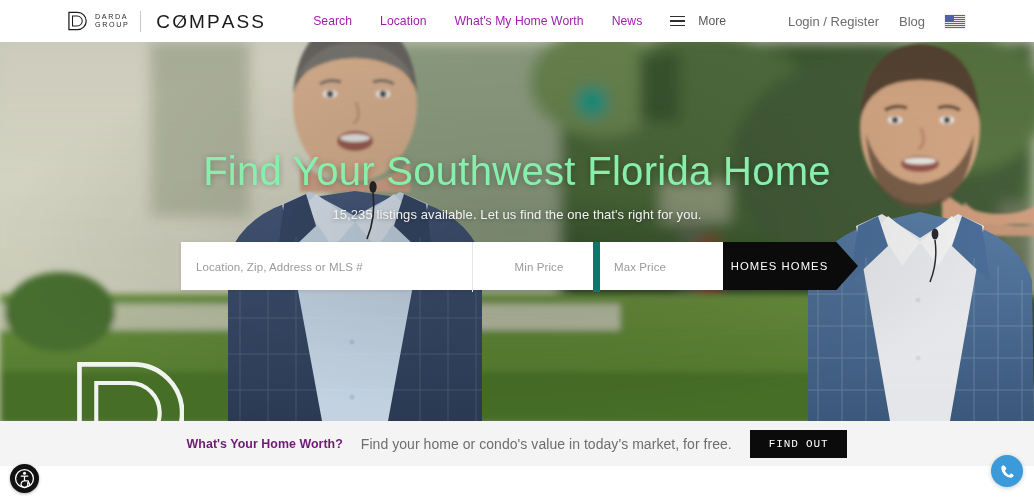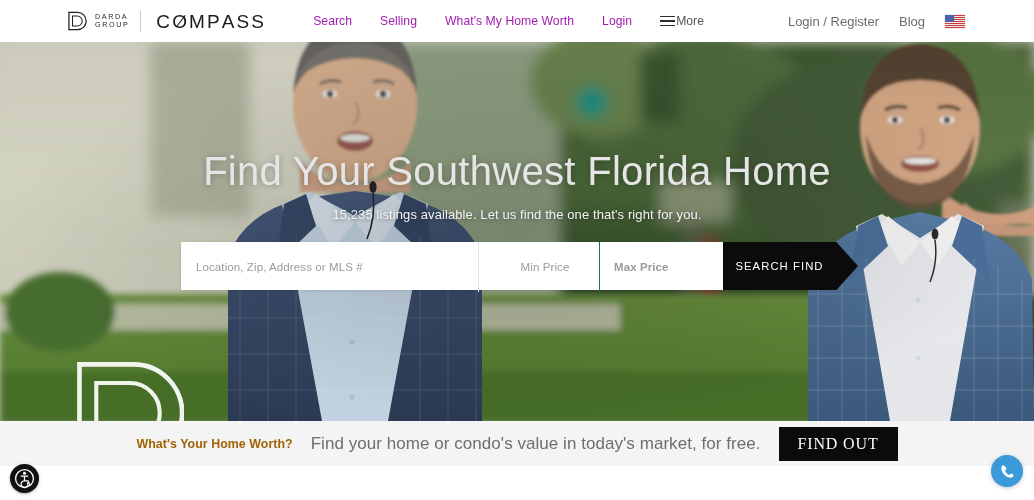--- a/index.html
+++ b/index.html
@@ -79,21 +79,21 @@
     font-size: 12.2px;
     color: #a21caf;
     padding: 0 14px;
     cursor: pointer;
     white-space: nowrap;
     letter-spacing: 0.05px;
   }
   .nav-more {
     display: flex;
     align-items: center;
-    gap: 1px;
+    gap: 13px;
     padding: 0 14px;
     cursor: pointer;
   }
   .hamburger { width: 15px; display: flex; flex-direction: column; gap: 3px; }
   .hamburger i { display: block; height: 1.6px; background: #2e2e2e; border-radius: 0; }
   .nav-more span { font-size: 12.2px; color: #59595b; }
 
   .header-right {
     margin-left: auto;
     margin-right: 18px;
@@ -141,21 +141,21 @@
   .hero-content {
     position: absolute;
     left: 0; right: 0;
     top: 108px;
     text-align: center;
     z-index: 6;
   }
   .hero-title {
     font-size: 40px;
     font-weight: 400;
-    color: #e5e5e5;
+    color: #86efac;
     letter-spacing: 0.3px;
     line-height: 1.08;
     margin: 0;
     text-shadow: 0 1px 7px rgba(0,0,0,.30);
   }
   .hero-sub {
     margin: 14px 0 0 0;
     font-size: 13px;
     color: #f2f2f2;
     font-weight: 400;
@@ -183,21 +183,21 @@
     color: #9b9b9b;
     letter-spacing: 0.1px;
     background: transparent;
     border: 0;
     outline: none;
     font-family: "Liberation Sans", sans-serif;
     cursor: text;
   }
   .sf-location { width: 327px; padding-left: 15px; }
   .sf-min { width: 104px; padding-left: 14px; border-left: 1px solid #e6e6e6; text-align: center; }
-  .sf-max { width: 107px; padding-left: 14px; border-left: 1px solid #0f766e; font-weight: bold; }
+  .sf-max { width: 107px; padding-left: 14px; border-left: 7px solid #0f766e; }
   .sf::placeholder { color: #9b9b9b; opacity: 1; }
 
   .search-btn {
     position: absolute;
     left: 723px;
     top: 242px;
     width: 135px;
     height: 48px;
     z-index: 9;
     cursor: pointer;
@@ -240,39 +240,39 @@
     background: #f4f4f4;
     display: flex;
     align-items: center;
     justify-content: center;
     gap: 0;
     z-index: 20;
   }
   .cta-bold {
     font-size: 12.4px;
     font-weight: 700;
-    color: #a16207;
+    color: #701a75;
     letter-spacing: 0.05px;
   }
   .cta-text {
-    font-size: 17px;
+    font-size: 14px;
     color: #6e6e70;
     margin-left: 18px;
     letter-spacing: 0.05px;
   }
   .cta-btn {
     margin-left: 18px;
     background: #0b0b0b;
     color: #ffffff;
-    font-size: 16px;
+    font-size: 11px;
     letter-spacing: 0.85px;
     padding: 8px 19px;
     border: 0;
     cursor: pointer;
-    font-family: Liberation Serif, serif;
+    font-family: Liberation Mono, monospace;
   }
 
   
   .a11y {
     position: absolute;
     left: 10px; top: 464px;
     width: 29px; height: 29px;
     border-radius: 50%;
     background: #111111;
     display: flex;
@@ -332,23 +332,23 @@
           <span>M</span>
           <span>P</span>
           <span>A</span>
           <span>S</span>
           <span>S</span>
         </span>
     </div>
 
     <div class="nav">
       <div class="nav-item">Search</div>
-      <div class="nav-item">Selling</div>
+      <div class="nav-item">Location</div>
       <div class="nav-item">What's My Home Worth</div>
-      <div class="nav-item">Login</div>
+      <div class="nav-item">News</div>
       <div class="nav-more">
         <span class="hamburger">
             <i></i>
             <i></i>
             <i></i>
           </span>
         <span>More</span>
       </div>
     </div>
 
@@ -551,21 +551,21 @@
   </div>
 
   <div class="searchbar">
     <input class="sf sf-location" type="text" placeholder="Location, Zip, Address or MLS #" style="">
     <input class="sf sf-min" type="text" placeholder="Min Price" style="">
     <input class="sf sf-max" type="text" placeholder="Max Price" style="">
   </div>
 
   <div class="search-btn">
     <div class="shape"></div>
-    <div class="lbl">SEARCH FIND</div>
+    <div class="lbl">HOMES HOMES</div>
   </div>
 
   <div class="cta">
     <span class="cta-bold">What's Your Home Worth?</span>
     <span class="cta-text">Find your home or condo's value in today's market, for free.</span>
     <button class="cta-btn">FIND OUT</button>
   </div>
 
   <div class="bottom-white"></div>
 

